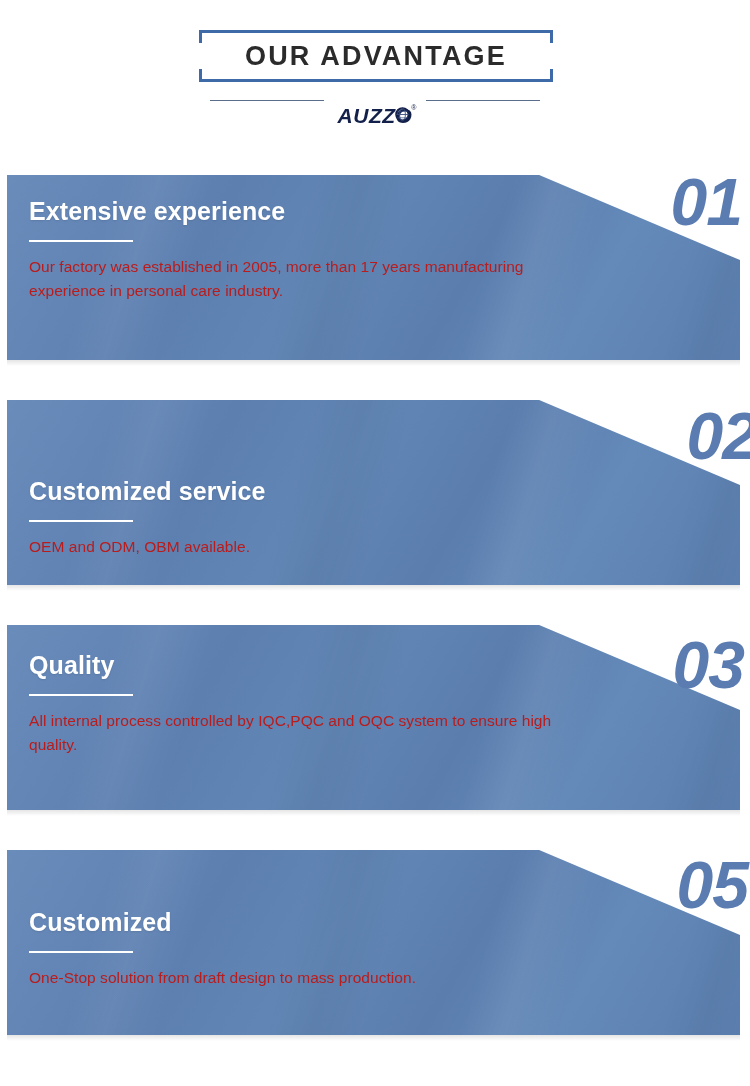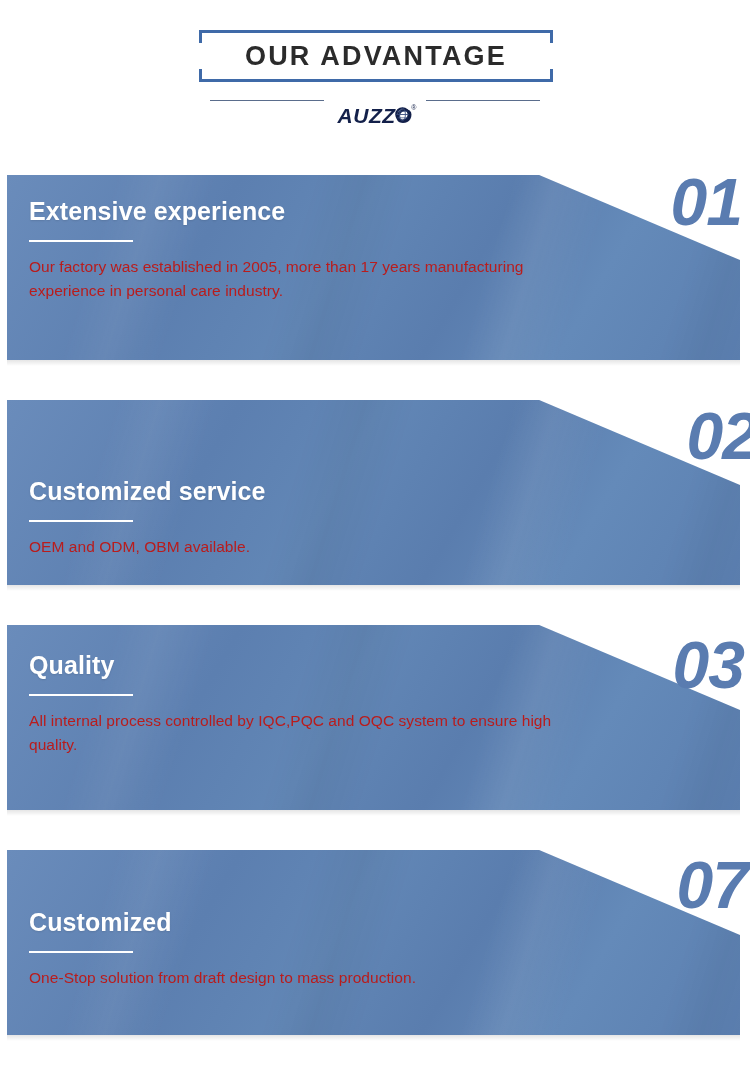--- a/index.html
+++ b/index.html
@@ -275,21 +275,21 @@
       <div class="card-shape"></div>
       <div class="card-shadow-strip"></div>
       <div class="card-body">
         <div class="card-title">Quality</div>
         <div class="card-rule"></div>
         <div class="card-desc">All internal process controlled by IQC,PQC and OQC system to ensure high quality.</div>
       </div>
     </div>
 
     <div class="card c4">
-      <div class="card-number">07</div>
+      <div class="card-number">05</div>
       <div class="card-shape"></div>
       <div class="card-shadow-strip"></div>
       <div class="card-body">
         <div class="card-title">Customized</div>
         <div class="card-rule"></div>
         <div class="card-desc">One-Stop solution from draft design to mass production.</div>
       </div>
     </div>
 
   </div>

